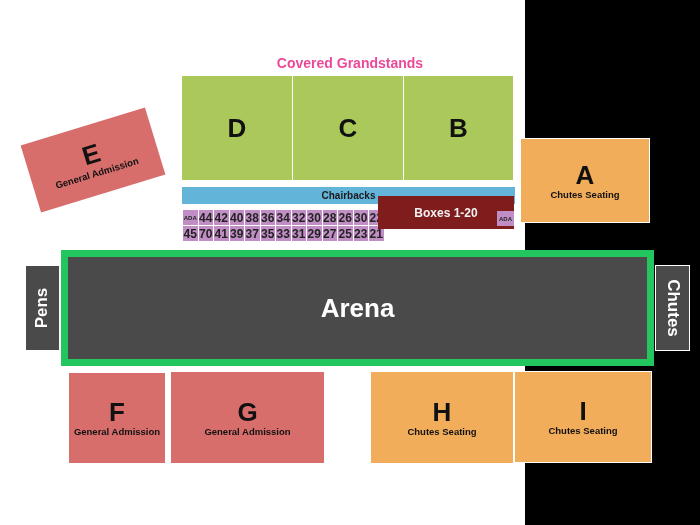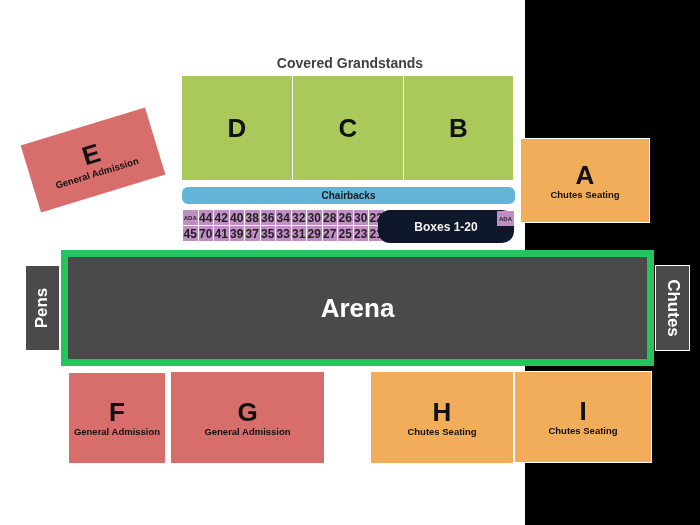--- a/index.html
+++ b/index.html
@@ -1,30 +1,30 @@
 <!DOCTYPE html>
 <html><head>
 <meta charset="utf-8">
 <style>
   html, body { margin:0; padding:0; }
   body { width:700px; height:525px; position:relative; overflow:hidden; background:#ffffff; font-family:"Liberation Sans", sans-serif; }
   .abs { position:absolute; box-sizing:border-box; }
   .blackbg { left:525px; top:0; width:175px; height:525px; background:#000; }
-  .title { left:180px; top:55px; width:340px; text-align:center; font-weight:bold; font-size:14px; color:#404040; }
+  .title { left:180px; top:55px; width:340px; text-align:center; font-weight:bold; font-size:14px; color:#ec4899; }
   .sec { display:flex; flex-direction:column; align-items:center; justify-content:center; color:#111; }
   .sec .big { font-weight:bold; font-size:26px; line-height:28px; }
   .sec .sub { font-weight:bold; font-size:9.5px; line-height:12px; }
   .green { background:#abc95a; }
   .red { background:#d76e6c; }
   .orange { background:#f2ad5a; }
-  .chair { left:182px; top:187px; width:333px; height:17px; background:#63b4d9; color:#1a1a1a; font-weight:bold; font-size:10px; display:flex; align-items:center; justify-content:center;border-radius:6px; }
+  .chair { left:182px; top:187px; width:333px; height:17px; background:#63b4d9; color:#1a1a1a; font-weight:bold; font-size:10px; display:flex; align-items:center; justify-content:center; }
   .boxrow { display:flex; }
   .box { width:14.5px; height:15px; margin-right:1px; margin-bottom:1px; background:#c08ec4; color:#222; font-weight:bold; font-size:12px; display:flex; align-items:center; justify-content:center; }
   .box.ada { font-size:6px; }
-  .boxes120 { left:378px; top:210px; width:136px; height:33px; background:#0f172a; color:#f2f2f2; font-weight:bold; font-size:12px; display:flex; align-items:center; justify-content:center;border-radius:12px; }
+  .boxes120 { left:378px; top:196px; width:136px; height:33px; background:#7f1d1d; color:#f2f2f2; font-weight:bold; font-size:12px; display:flex; align-items:center; justify-content:center; }
   .ada2 { left:497px; top:211px; width:17px; height:15px; background:#c08ec4; color:#222; font-size:6px; font-weight:bold; display:flex; align-items:center; justify-content:center; }
   .arena { left:61px; top:250px; width:593px; height:116px; background:#4a4a4a; border:7px solid #22c55e; color:#fff; font-weight:bold; font-size:26px; display:flex; align-items:center; justify-content:center; }
   .side { background:#4a4a4a; color:#fff; font-weight:bold; font-size:17px; display:flex; align-items:center; justify-content:center; }
   .pens { left:26px; top:266px; width:33px; height:84px; }
   .pens span { transform:rotate(-90deg); white-space:nowrap; }
   .chutes { left:655px; top:265px; width:35px; height:86px; border:1px solid #fff; }
   .chutes span { transform:rotate(90deg); white-space:nowrap; }
 </style>
 </head>
 <body>

